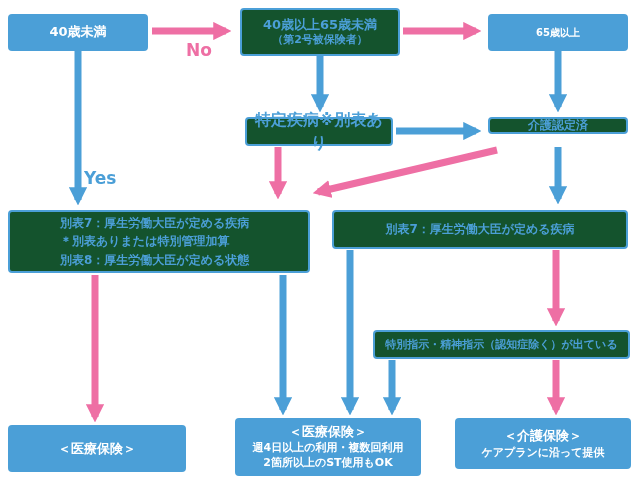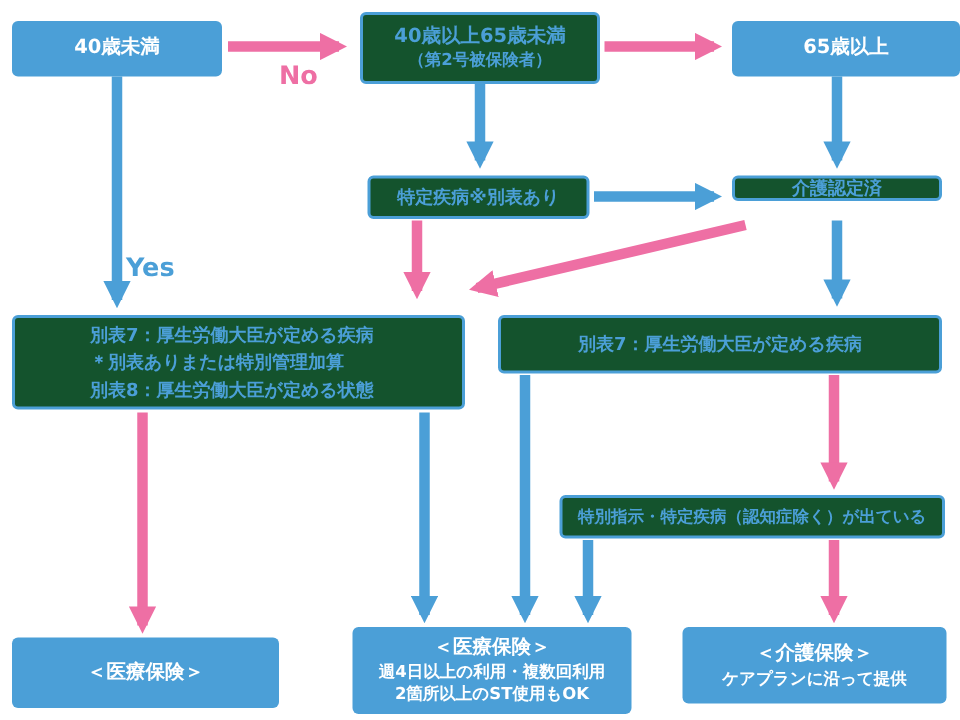--- a/index.html
+++ b/index.html
@@ -63,44 +63,44 @@
 
   <div class="node blue" style="left:8px;top:14px;width:140px;height:37px;font-size:13px">
     <span class="ln">40歳未満</span>
   </div>
 
   <div class="node white" style="left:240px;top:8px;width:160px;height:48px;font-size:13px;line-height:1.25">
     <span class="ln">40歳以上65歳未満</span>
     <span class="ln small">（第2号被保険者）</span>
   </div>
 
-  <div class="node blue" style="left:488px;top:14px;width:152px;height:37px;font-size:13px">
+  <div class="node blue" style="left:488px;top:14px;width:140px;height:37px;font-size:10px">
     <span class="ln">65歳以上</span>
   </div>
 
-  <div class="node white" style="left:245px;top:117px;width:148px;height:29px;font-size:12px">
+  <div class="node white" style="left:245px;top:117px;width:148px;height:29px;font-size:16px">
     <span class="ln">特定疾病※別表あり</span>
   </div>
 
   <div class="node white" style="left:488px;top:117px;width:140px;height:17px;font-size:12px">
     <span class="ln">介護認定済</span>
   </div>
 
   <div class="node white left-align" style="left:8px;top:210px;width:302px;height:63px;font-size:12px;line-height:1.55">
     <span class="ln">別表7：厚生労働大臣が定める疾病</span>
     <span class="ln">＊別表ありまたは特別管理加算</span>
     <span class="ln">別表8：厚生労働大臣が定める状態</span>
   </div>
 
   <div class="node white" style="left:332px;top:210px;width:296px;height:39px;font-size:12px">
     <span class="ln">別表7：厚生労働大臣が定める疾病</span>
   </div>
 
   <div class="node white" style="left:373px;top:330px;width:257px;height:29px;font-size:11px">
-    <span class="ln">特別指示・特定疾病（認知症除く）が出ている</span>
+    <span class="ln">特別指示・精神指示（認知症除く）が出ている</span>
   </div>
 
   <div class="node blue" style="left:8px;top:425px;width:178px;height:47px;font-size:13px;line-height:1.5">
     <span class="ln">＜医療保険＞</span>
   </div>
 
   <div class="node blue" style="left:235px;top:418px;width:186px;height:58px;font-size:13px;line-height:1.35">
     <span class="ln">＜医療保険＞</span>
     <span class="ln small">週4日以上の利用・複数回利用</span>
     <span class="ln small">2箇所以上のST使用もOK</span>

